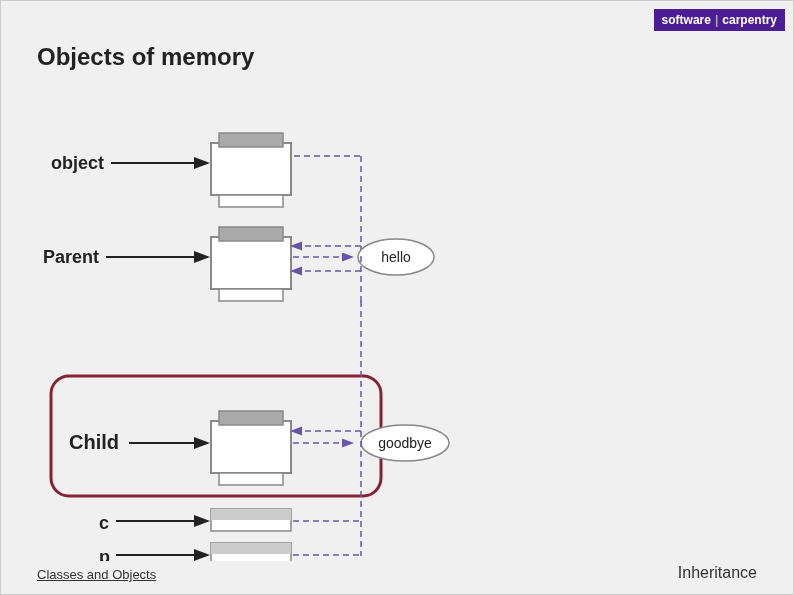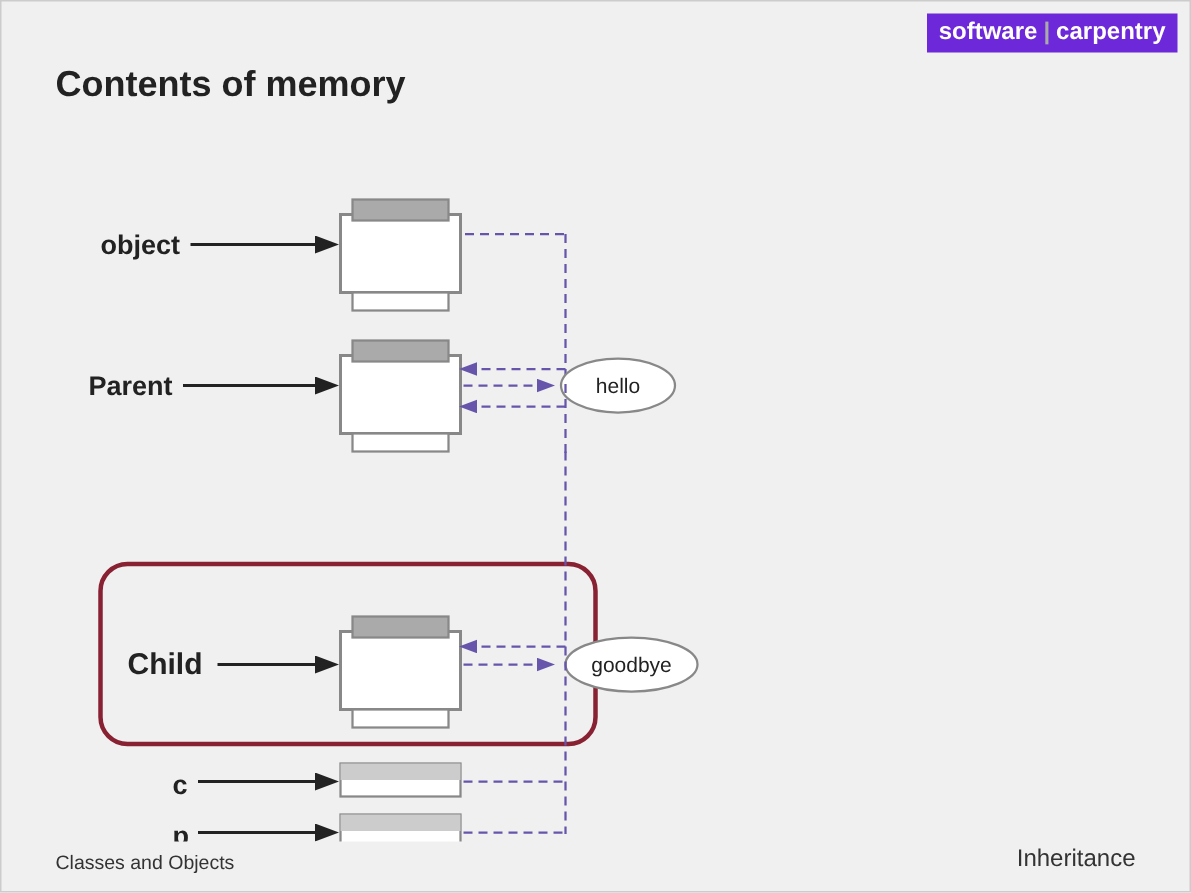--- a/index.html
+++ b/index.html
@@ -19,23 +19,23 @@
       background: #f0f0f0;
       border: 1px solid #ccc;
       position: relative;
     }
 
     
     .logo {
       position: absolute;
       top: 8px;
       right: 8px;
-      background: #6d28d9;
+      background: #4c1d95;
       color: #fff;
-      font-size: 16px;
+      font-size: 12px;
       font-weight: bold;
       padding: 4px 8px;
       display: flex;
       align-items: center;
       gap: 2px;
     }
     .logo-software { color: #fff; }
     .logo-divider { color: #aaa; margin: 0 2px; }
     .logo-carpentry { color: #fff; }
 
@@ -49,50 +49,51 @@
       color: #222;
     }
 
     
     .bottom-left {
       position: absolute;
       bottom: 12px;
       left: 36px;
       font-size: 13px;
       color: #333;
+      text-decoration: underline;
     }
     .bottom-right {
       position: absolute;
       bottom: 12px;
       right: 36px;
       font-size: 16px;
       color: #333;
     }
 
     
     .diagram {
       position: absolute;
       top: 80px;
-      left: 36px;
+      left: 20px;
       width: 750px;
       height: 480px;
     }
   </style>
 </head>
 <body>
 
 <div class="slide">
 
   <div class="logo">
     <span class="logo-software">software</span>
     <span class="logo-divider">|</span>
     <span class="logo-carpentry">carpentry</span>
   </div>
 
-  <div class="title">Contents of memory</div>
+  <div class="title">Objects of memory</div>
 
   <div class="diagram">
     <svg width="750" height="480" viewBox="0 0 750 480" xmlns="http://www.w3.org/2000/svg">
 
       <text x="30" y="88" font-family="Arial" font-size="18" font-weight="bold" fill="#222">object</text>
 
       <line x1="90" y1="82" x2="185" y2="82" stroke="#222" stroke-width="2" marker-end="url(#arrowBlack)"></line>
 
       <rect x="190" y="62" width="80" height="52" fill="white" stroke="#888" stroke-width="2"></rect>
 

